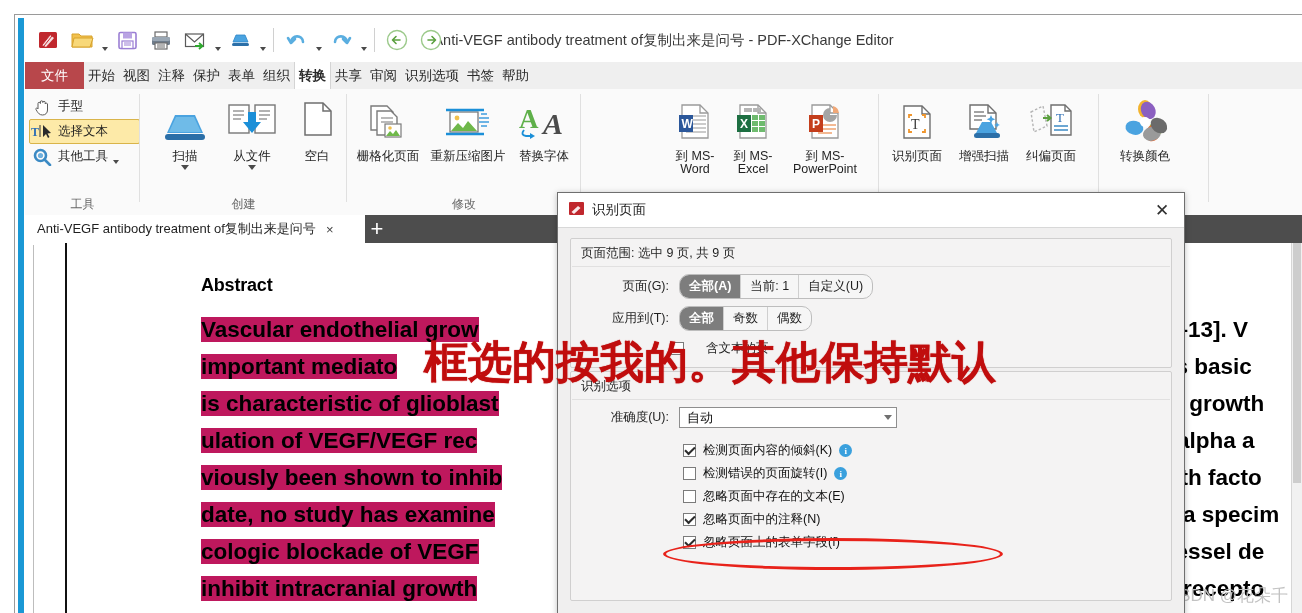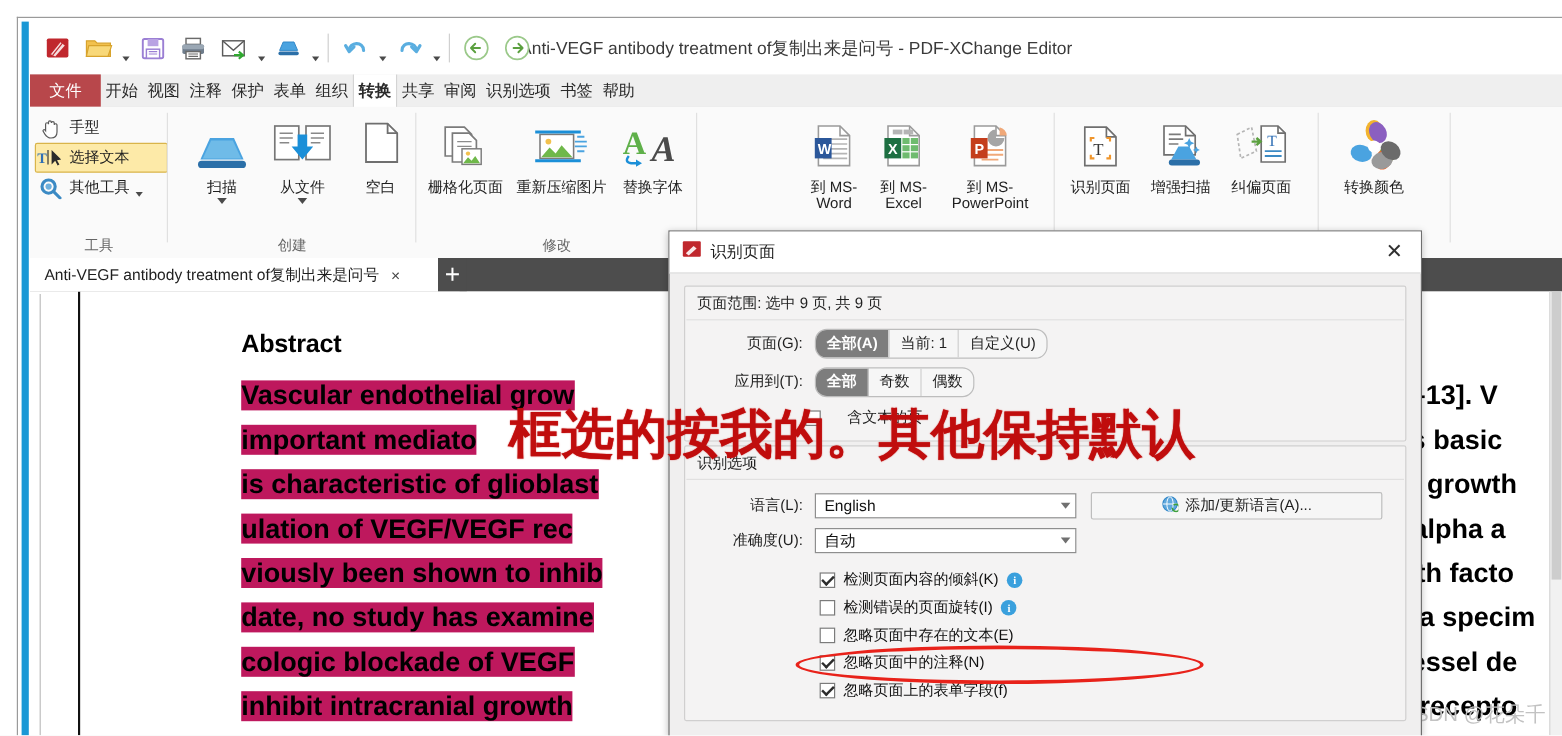--- a/index.html
+++ b/index.html
@@ -59,21 +59,21 @@
   .doctabs{position:absolute;left:25px;top:215px;width:1277px;height:28px;background:#4d4d4d;}
   .doctab{position:absolute;left:0;top:0;height:28px;background:#ffffff;display:flex;align-items:center;padding:0 6px 0 12px;font-size:13px;color:#1f1f1f;}
   .doctab .x{margin-left:10px;font-size:13px;color:#444;cursor:pointer;}
   .tabplus{position:absolute;top:0;height:28px;width:24px;display:flex;align-items:center;justify-content:center;color:#ffffff;font-size:22px;background:#4d4d4d;}
 
   
   .docarea{position:absolute;left:25px;top:243px;width:1277px;height:370px;background:#ffffff;overflow:hidden;}
   .thumbpane{position:absolute;left:0;top:0;width:40px;height:370px;background:#ffffff;border-right:2px solid #111;}
   .thumbpane .inner{position:absolute;left:8px;top:2px;right:3px;bottom:0;border-left:1px solid #bdbdbd;background:#fff;}
   .page{position:absolute;left:42px;top:0;right:10px;bottom:0;background:#ffffff;overflow:hidden;}
-  .abs-h{font-family:"Liberation Sans","DejaVu Sans",sans-serif;font-weight:bold;font-size:21px;color:#000;position:absolute;left:134px;top:32px;letter-spacing:-.2px;}
+  .abs-h{font-family:"Liberation Sans","DejaVu Sans",sans-serif;font-weight:bold;font-size:18px;color:#000;position:absolute;left:134px;top:32px;letter-spacing:-.2px;}
   .body-col{position:absolute;left:134px;top:68px;width:1085px;}
   .bline{font-family:"Liberation Sans","DejaVu Sans",sans-serif;font-weight:bold;font-size:22.5px;line-height:37px;color:#000;white-space:nowrap;}
   .bline .hl{background:#be185d;}
   .scrollbar{position:absolute;right:0;top:0;width:10px;height:370px;background:#f1f1f1;border-left:1px solid #d6d6d6;}
   .scrollthumb{position:absolute;left:1px;top:0px;width:8px;height:240px;background:#cdcdcd;}
 
   .watermark{position:absolute;right:4px;bottom:6px;font-size:17px;color:#c2c2c2;font-family:"Liberation Sans","DejaVu Sans",sans-serif;white-space:nowrap;pointer-events:none;}
 
   
   .dialog{position:absolute;left:557px;top:192px;width:626px;height:421px;background:#f0efef;border:1px solid #6f6f6f;box-shadow:0 1px 6px rgba(0,0,0,.25);}
@@ -602,38 +602,20 @@
         <div class="frow" style="padding-top:9px;padding-left:100px;">
           <span class="cbox"></span>
           <span style="margin-left:22px;">含文本的页</span>
         </div>
       </div>
 
       <div class="groupbox" style="margin-top:3px;height:228px;">
         <div class="gb-title">识别选项</div>
         <div class="gb-line"></div>
 
-        <div class="frow" style="padding-top:10px;">
-          <span class="lbl">语言(L):</span>
-          <span class="fieldbox" style="width:218px;">
-            <span>English</span>
-            <i class="dd"></i>
-          </span>
-          <span class="btnwide" style="margin-left:12px;width:243px;">
-            <span>
-              <svg width="14" height="14" viewBox="0 0 14 14">
-                <circle cx="7" cy="7" r="6" fill="#5fa8dd" stroke="#2f86c8" stroke-width=".9"></circle>
-                <ellipse cx="7" cy="7" rx="2.6" ry="6" fill="none" stroke="#fff" stroke-width=".8"></ellipse>
-                <line x1="1" y1="7" x2="13" y2="7" stroke="#fff" stroke-width=".8"></line>
-                <path d="M9 10 a3 3 0 1 0 1 -2" fill="none" stroke="#3da03d" stroke-width="1.3"></path>
-              </svg>
-            </span>
-            <span>添加/更新语言(A)...</span>
-          </span>
-        </div>
 
         <div class="frow" style="padding-top:7px;">
           <span class="lbl">准确度(U):</span>
           <span class="fieldbox" style="width:218px;">
             <span>自动</span>
             <i class="dd"></i>
           </span>
         </div>
 
         <div style="padding:11px 0 0 112px;position:relative;">

